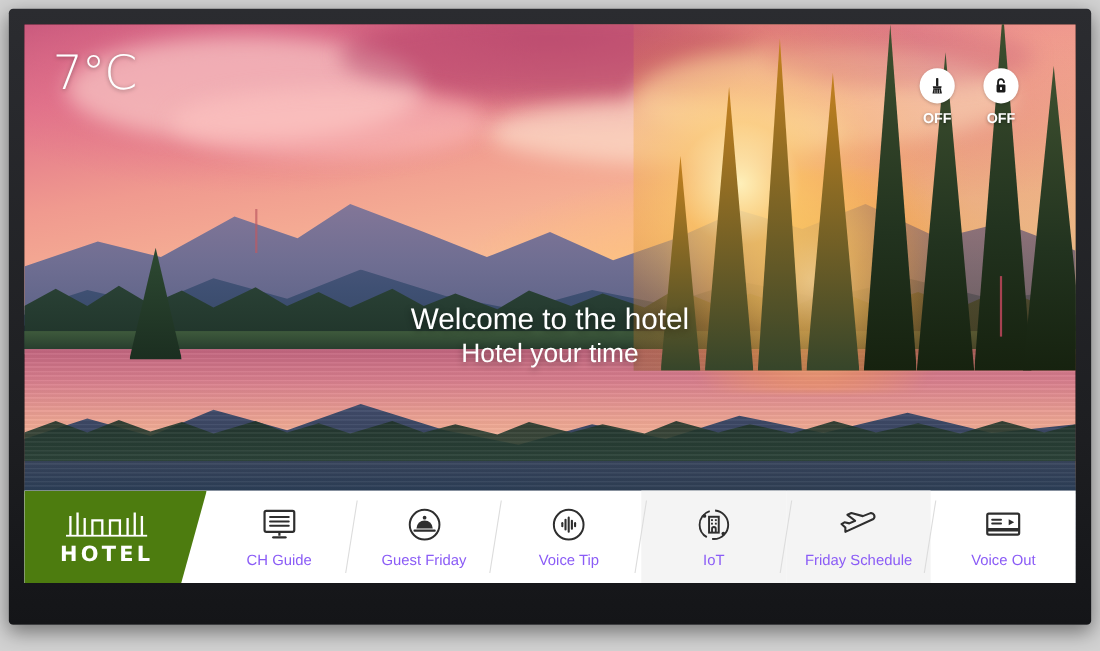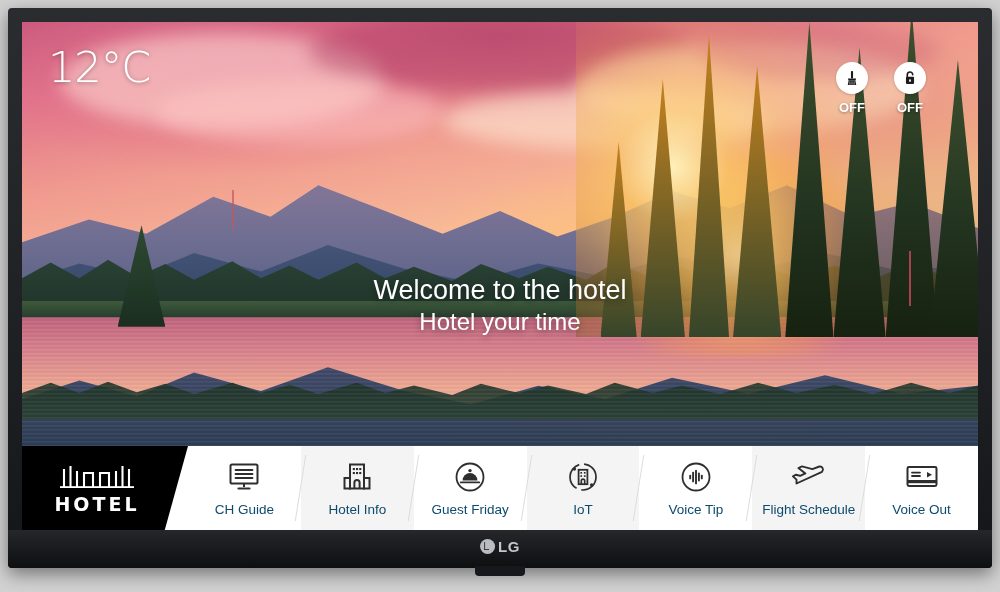--- a/index.html
+++ b/index.html
@@ -181,42 +181,42 @@
   #welcome-title{ font-size:27px; font-weight:400; line-height:1.22; }
   #welcome-subtitle{ font-size:24px; font-weight:300; line-height:1.22; }
 
   
   #nav-bar{
     position:absolute; left:0; bottom:0; width:100%; height:84px;
     display:flex; background:#fff;
   }
   #hotel-brand{
     position:relative; width:166px; flex:0 0 166px;
-    background:#000000;
+    background:#4d7c0f;
     clip-path:polygon(0 0,100% 0,86% 100%,0 100%);
     display:flex; flex-direction:column; align-items:center; justify-content:center;
     gap:5px; padding-right:16px;
   }
   #hotel-logo-mark{ display:block; }
   #hotel-brand-name{
     color:#fff; font-size:19px; font-weight:bold; letter-spacing:3px;
     font-family:"DejaVu Sans", sans-serif;
   }
   .nav-item{
     position:relative; flex:1 1 0;
     display:flex; flex-direction:column; align-items:center; justify-content:center;
     gap:7px; cursor:pointer;
   }
   .nav-item.tint{ background:#f4f4f4; }
   .nav-item + .nav-item:before{
     content:""; position:absolute; left:-1px; top:9px; bottom:9px;
     width:1px; background:#dcdcdc; transform:skewX(-9deg);
   }
   .nav-icon{ height:36px; display:flex; align-items:center; justify-content:center; }
-  .nav-label{ font-size:13.5px; color:#0c4a6e; white-space:nowrap; }
+  .nav-label{ font-size:13.5px; color:#8b5cf6; white-space:nowrap; }
 </style>
 </head>
 <body>
 
 <div id="tv-frame">
 
   <div id="tv-screen">
 
     <div id="wallpaper">
       <div class="sky">
@@ -253,21 +253,21 @@
         <div class="pine dark" style="left:77%;width:13%;height:104%;clip-path:polygon(50% 0%,100% 100%,0% 100%);"></div>
         <div class="pine dark" style="left:88%;width:14%;height:88%;clip-path:polygon(50% 0%,100% 100%,0% 100%);"></div>
       </div>
       <div class="tree-left"></div>
       <div class="redpole"></div>
     </div>
 
     <div id="status-bar">
 
       <div id="weather-widget">
-        <div id="temperature">12°C</div>
+        <div id="temperature">7°C</div>
       </div>
 
       <div id="service-icons">
 
         <div class="service-item">
           <div class="service-circle">
             <svg width="18" height="18" viewBox="0 0 24 24" aria-hidden="true">
               <rect x="10.6" y="2.5" width="2.8" height="10" rx="1" fill="#1b1b1b"></rect>
               <path d="M6.6 12.5 h10.8 l-.7 3.2 H7.3 Z" fill="#1b1b1b"></path>
               <path d="M7.4 16 h9.2 l1.1 5.3 H6.3 Z" fill="#1b1b1b"></path>
@@ -324,50 +324,47 @@
                 <path d="M7.5 12 h17"></path>
                 <path d="M7.5 16 h17"></path>
             </g>
             <path d="M16 21.5 v3.5" stroke="#2e2e2e" stroke-width="2"></path>
             <path d="M10.5 26.5 h11" stroke="#2e2e2e" stroke-width="2.2" stroke-linecap="round"></path>
           </svg>
         </div>
         <div class="nav-label">CH Guide</div>
       </div>
 
-      <div class="nav-item tint">
-        <div class="nav-icon">
-          <svg width="32" height="30" viewBox="0 0 32 30" aria-hidden="true">
-            <rect x="9" y="2.5" width="14" height="24" fill="none" stroke="#2e2e2e" stroke-width="2"></rect>
-            <rect x="3.5" y="16" width="5.5" height="10.5" fill="none" stroke="#2e2e2e" stroke-width="2"></rect>
-            <rect x="23" y="16" width="5.5" height="10.5" fill="none" stroke="#2e2e2e" stroke-width="2"></rect>
-            <g fill="#2e2e2e">
-              <rect x="11.8" y="6" width="2.1" height="2.1"></rect>
-                <rect x="15" y="6" width="2.1" height="2.1"></rect>
-                <rect x="18.2" y="6" width="2.1" height="2.1"></rect>
-              <rect x="11.8" y="10" width="2.1" height="2.1"></rect>
-                <rect x="15" y="10" width="2.1" height="2.1"></rect>
-                <rect x="18.2" y="10" width="2.1" height="2.1"></rect>
-            </g>
-            <path d="M13.4 26.5 v-6 a2.6 2.6 0 0 1 5.2 0 v6" fill="none" stroke="#2e2e2e" stroke-width="2"></path>
-          </svg>
-        </div>
-        <div class="nav-label">Hotel Info</div>
-      </div>
 
       <div class="nav-item">
         <div class="nav-icon">
           <svg width="32" height="32" viewBox="0 0 32 32" aria-hidden="true">
             <circle cx="16" cy="16" r="13.5" fill="none" stroke="#2e2e2e" stroke-width="1.8"></circle>
             <circle cx="16" cy="9.6" r="1.7" fill="#2e2e2e"></circle>
             <path d="M8.6 19.5 a7.4 7.4 0 0 1 14.8 0 Z" fill="#2e2e2e"></path>
             <path d="M6.8 21.4 h18.4" stroke="#2e2e2e" stroke-width="1.9" stroke-linecap="round"></path>
           </svg>
         </div>
         <div class="nav-label">Guest Friday</div>
+      </div>
+
+      <div class="nav-item">
+        <div class="nav-icon">
+          <svg width="32" height="32" viewBox="0 0 32 32" aria-hidden="true">
+            <circle cx="16" cy="16" r="13.5" fill="none" stroke="#2e2e2e" stroke-width="1.8"></circle>
+            <g stroke="#2e2e2e" stroke-width="1.9" stroke-linecap="round">
+              <path d="M10.2 14.6 v2.8"></path>
+              <path d="M13.1 11.6 v8.8"></path>
+              <path d="M16 9.6 v12.8"></path>
+              <path d="M18.9 12.4 v7.2"></path>
+              <path d="M21.8 14.6 v2.8"></path>
+            </g>
+          </svg>
+        </div>
+        <div class="nav-label">Voice Tip</div>
       </div>
 
       <div class="nav-item tint">
         <div class="nav-icon">
           <svg width="32" height="32" viewBox="0 0 32 32" aria-hidden="true">
             <circle cx="16" cy="16" r="13" fill="none" stroke="#2e2e2e" stroke-width="1.7" stroke-dasharray="22 5 30 5 22"></circle>
             <circle cx="7.4" cy="8" r="1.7" fill="#2e2e2e"></circle>
             <circle cx="24.6" cy="24" r="1.7" fill="#2e2e2e"></circle>
             <rect x="11.6" y="8.8" width="8.8" height="14.4" fill="none" stroke="#2e2e2e" stroke-width="1.8"></rect>
             <g fill="#2e2e2e">
@@ -375,64 +372,41 @@
                 <rect x="16.9" y="11" width="1.7" height="1.7"></rect>
               <rect x="13.4" y="14.2" width="1.7" height="1.7"></rect>
                 <rect x="16.9" y="14.2" width="1.7" height="1.7"></rect>
             </g>
             <path d="M14.3 23.2 v-3.4 a1.7 1.7 0 0 1 3.4 0 v3.4" fill="none" stroke="#2e2e2e" stroke-width="1.7"></path>
           </svg>
         </div>
         <div class="nav-label">IoT</div>
       </div>
 
-      <div class="nav-item">
-        <div class="nav-icon">
-          <svg width="32" height="32" viewBox="0 0 32 32" aria-hidden="true">
-            <circle cx="16" cy="16" r="13.5" fill="none" stroke="#2e2e2e" stroke-width="1.8"></circle>
-            <g stroke="#2e2e2e" stroke-width="1.9" stroke-linecap="round">
-              <path d="M10.2 14.6 v2.8"></path>
-              <path d="M13.1 11.6 v8.8"></path>
-              <path d="M16 9.6 v12.8"></path>
-              <path d="M18.9 12.4 v7.2"></path>
-              <path d="M21.8 14.6 v2.8"></path>
-            </g>
-          </svg>
-        </div>
-        <div class="nav-label">Voice Tip</div>
-      </div>
-
       <div class="nav-item tint">
         <div class="nav-icon">
           <svg width="36" height="30" viewBox="0 0 36 30" aria-hidden="true">
             <path d="M5.5 21.5 L31 9.8 a3.1 3.1 0 0 0 -2.6 -5.3 L21.4 7.2 L11 4.4 L7.4 6 l7 5.4 l-5.3 2.4 l-4.4 -1 L2 14.4 l3.5 3.2 Z" fill="none" stroke="#2e2e2e" stroke-width="1.9" stroke-linejoin="round"></path>
           </svg>
         </div>
-        <div class="nav-label">Flight Schedule</div>
+        <div class="nav-label">Friday Schedule</div>
       </div>
 
       <div class="nav-item">
         <div class="nav-icon">
           <svg width="34" height="28" viewBox="0 0 34 28" aria-hidden="true">
             <rect x="2.5" y="4" width="29" height="19" rx="1.4" fill="none" stroke="#2e2e2e" stroke-width="2"></rect>
             <g stroke="#2e2e2e" stroke-width="1.8" stroke-linecap="round">
               <path d="M7 9.6 h8"></path>
                 <path d="M7 13 h8"></path>
             </g>
             <path d="M22 9 l5 2.8 l-5 2.8 Z" fill="#2e2e2e"></path>
             <rect x="2.5" y="17" width="29" height="3.2" fill="#2e2e2e"></rect>
           </svg>
         </div>
         <div class="nav-label">Voice Out</div>
       </div>
 
     </div>
   </div>
 
-  <div id="tv-bottom-bezel">
-    <div id="lg-logo">
-      <span class="lg-mark"></span>
-      <span class="lg-text">LG</span>
-    </div>
-    <div id="tv-stand"></div>
-  </div>
 
 </div>
 
 </body></html>

